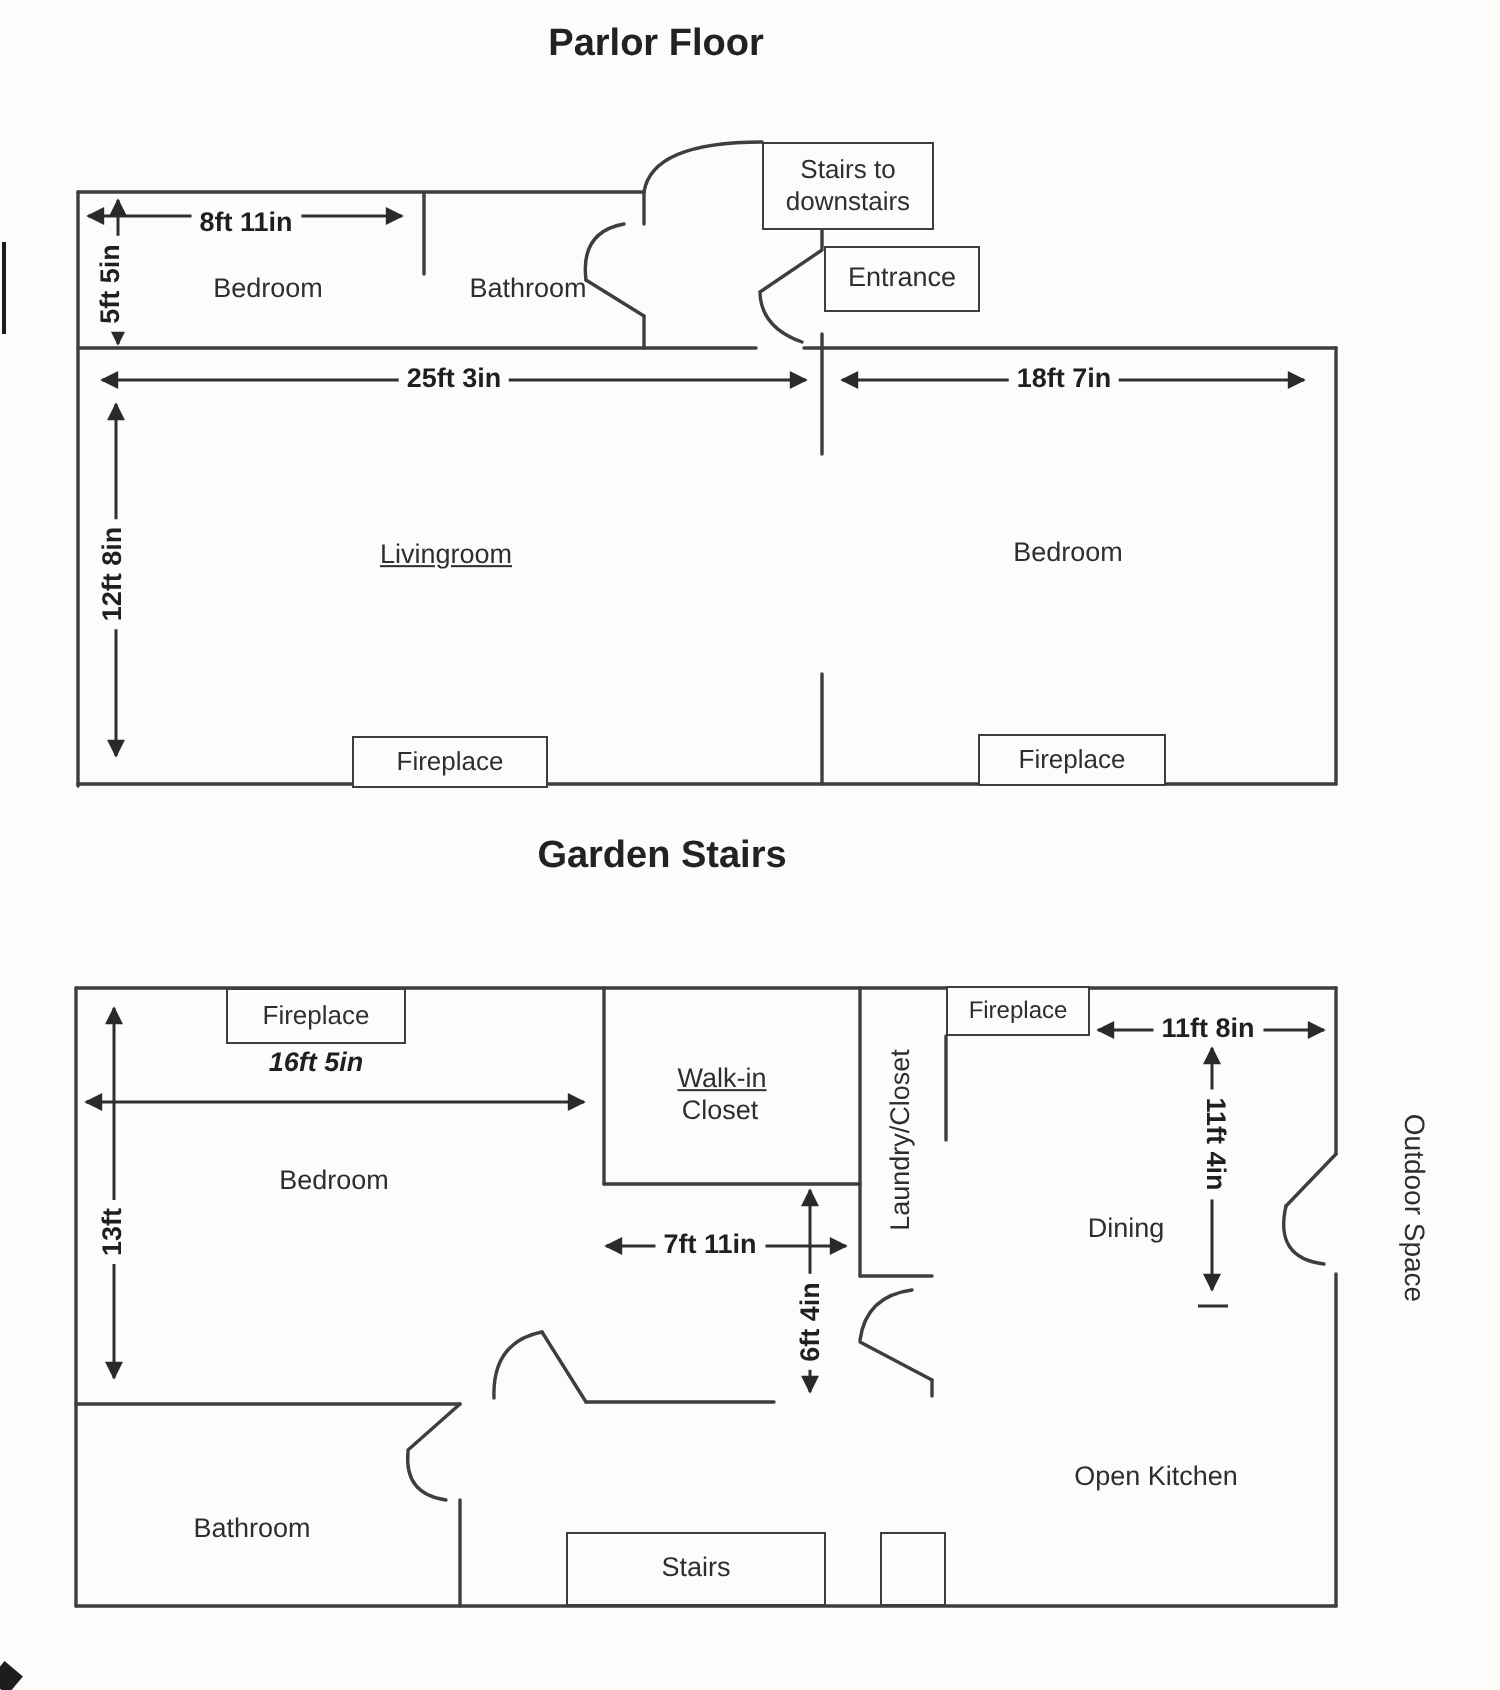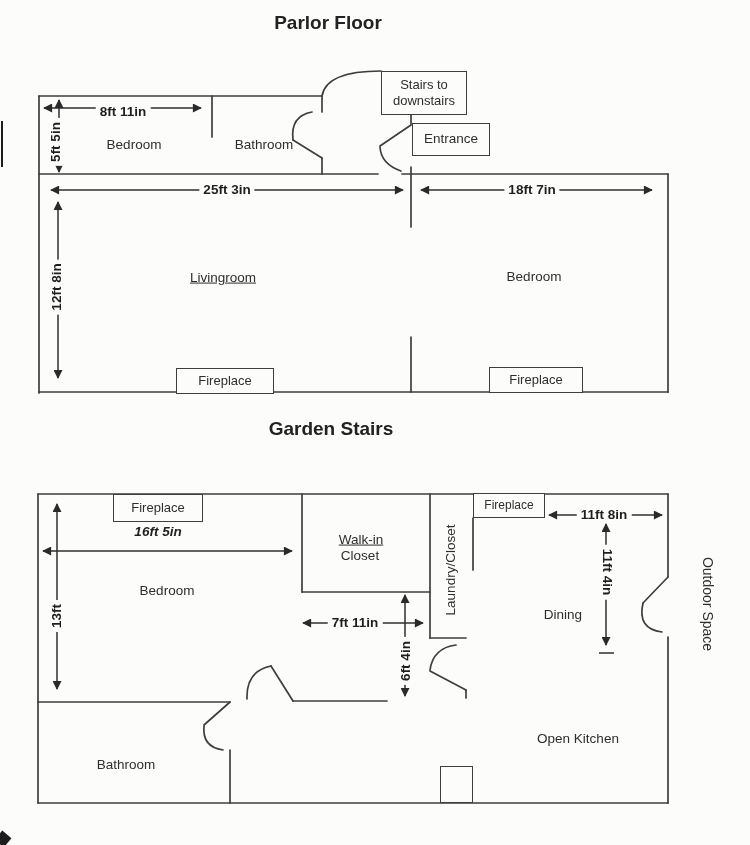--- a/index.html
+++ b/index.html
@@ -123,20 +123,23 @@
   <div class="box" style="left:489px;top:367px;width:94px;height:26px;">
     <span>Fireplace</span>
   </div>
 
   <div class="box" style="left:113px;top:494px;width:90px;height:28px;">
     <span>Fireplace</span>
   </div>
   <div class="box small-font" style="left:473px;top:493px;width:72px;height:25px;">
     <span>Fireplace</span>
   </div>
+  <div class="box" style="left:283px;top:766px;width:130px;height:37px;font-size:13.5px;">
+    <span>Stairs</span>
+  </div>
   <div class="box" style="left:440px;top:766px;width:33px;height:37px;"></div>
 
   <div class="lbl title" style="left:328px;top:23px;">Parlor Floor</div>
   <div class="lbl dim" style="left:123px;top:112px;">8ft 11in</div>
   <div class="lbl dim vccw" style="left:56px;top:142px;">5ft 5in</div>
   <div class="lbl" style="left:134px;top:145px;">Bedroom</div>
   <div class="lbl" style="left:264px;top:145px;">Bathroom</div>
   <div class="lbl dim" style="left:194px;top:190px;margin-left:33px;">25ft 3in</div>
   <div class="lbl dim" style="left:532px;top:190px;">18ft 7in</div>
   <div class="lbl dim vccw" style="left:57px;top:287px;">12ft 8in</div>

